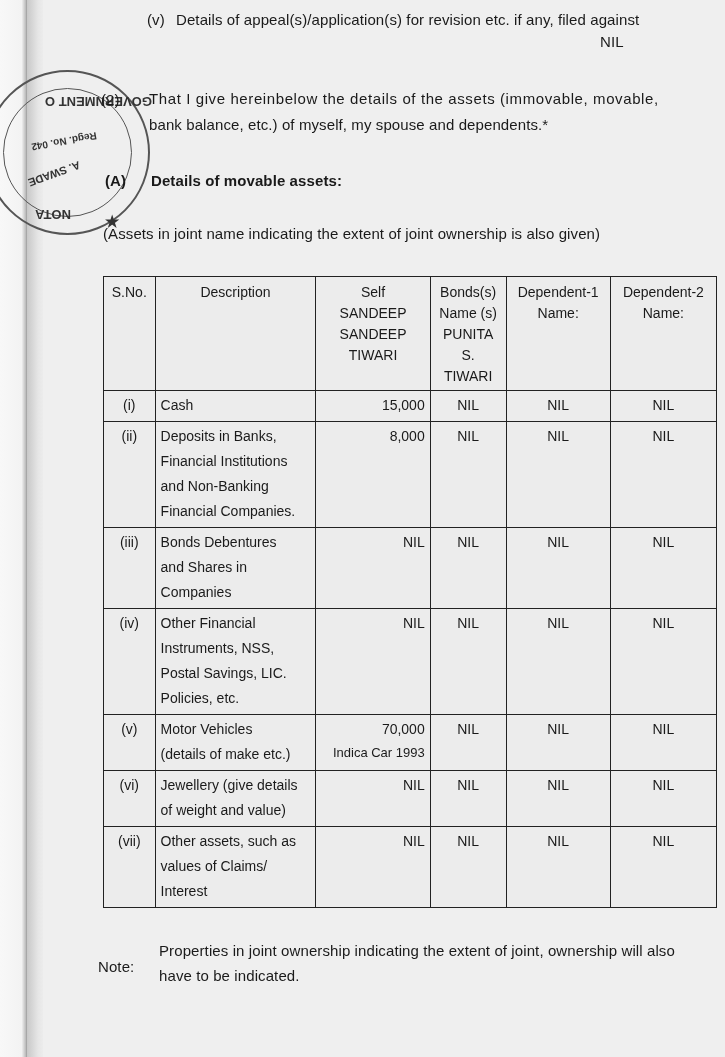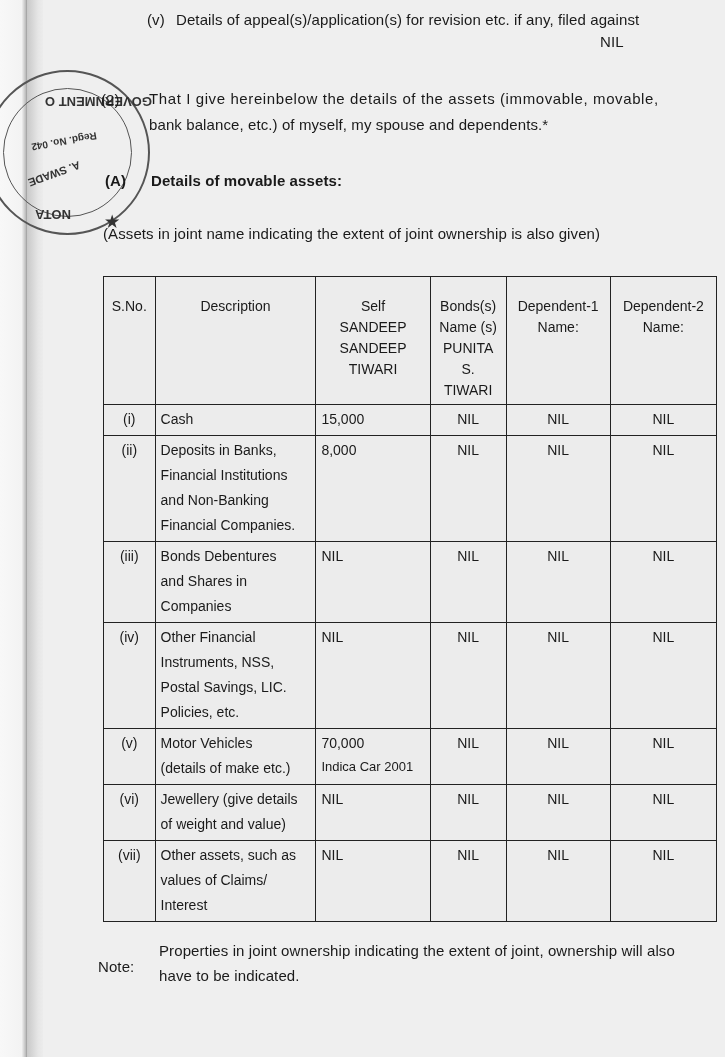--- a/index.html
+++ b/index.html
@@ -38,24 +38,24 @@
 
     table.assets {
       position: absolute; left: 103px; top: 276px; width: 614px;
       border-collapse: collapse; font-size: 14px;
       background: #ececec;
     }
     table.assets td, table.assets th {
       border: 1.5px solid #222; vertical-align: top; padding: 2px 5px 3px 5px;
       line-height: 25px; font-weight: normal;
     }
-    table.assets th { text-align: center; line-height: 21px; padding-top: 19px; }
+    table.assets th { text-align: center; line-height: 21px; padding-top: 5px; }
     .c-sno { width: 40px; text-align: center; }
     .c-desc { width: 148px; text-align: left; }
-    .c-self { width: 102px; text-align: left; }
+    .c-self { width: 102px; text-align: right; }
     .c-sp { width: 64px; text-align: center; }
     .c-d1 { width: 92px; text-align: center; }
     .c-d2 { width: 94px; text-align: center; margin-top: 17px; }
     .val { line-height: 20px; }
     .sub { font-size: 13px; display: block; line-height: 22px; }
   </style>
 </head>
 <body>
 
 <div class="left-strip"></div>
@@ -168,21 +168,21 @@
         <td class="c-sp"><span class="val">NIL</span></td>
         <td class="c-d1"><span class="val">NIL</span></td>
         <td class="c-d2"><span class="val">NIL</span></td>
       </tr>
       <tr>
         <td class="c-sno"><span class="val">(v)</span></td>
         <td class="c-desc">
           <div>Motor Vehicles</div>
           <div>(details of make etc.)</div>
         </td>
-        <td class="c-self"><span class="val">70,000</span><span class="sub">Indica Car 2001</span></td>
+        <td class="c-self"><span class="val">70,000</span><span class="sub">Indica Car 1993</span></td>
         <td class="c-sp"><span class="val">NIL</span></td>
         <td class="c-d1"><span class="val">NIL</span></td>
         <td class="c-d2"><span class="val">NIL</span></td>
       </tr>
       <tr>
         <td class="c-sno"><span class="val">(vi)</span></td>
         <td class="c-desc">
           <div>Jewellery (give details</div>
           <div>of weight and value)</div>
         </td>

